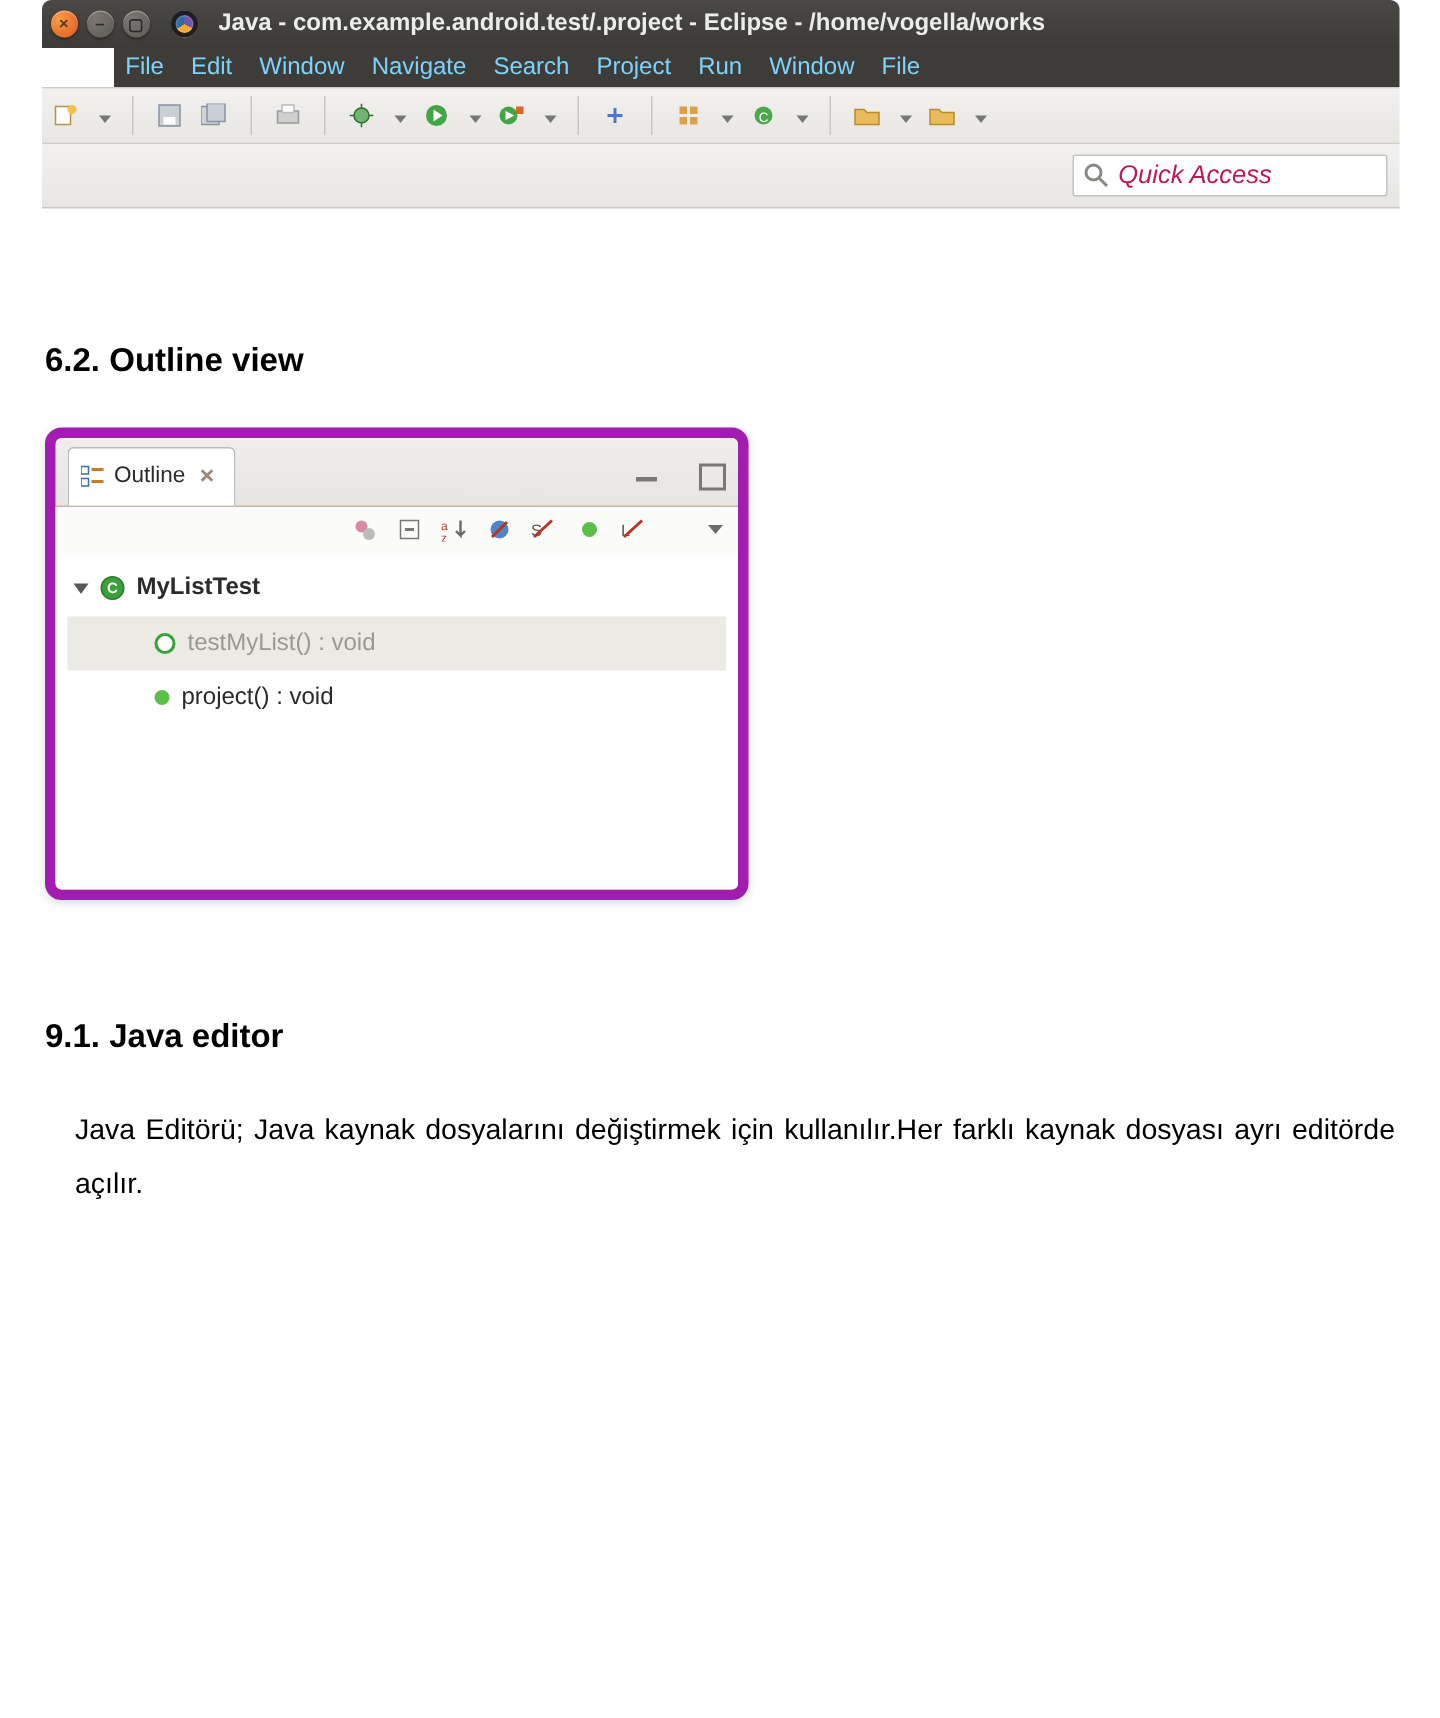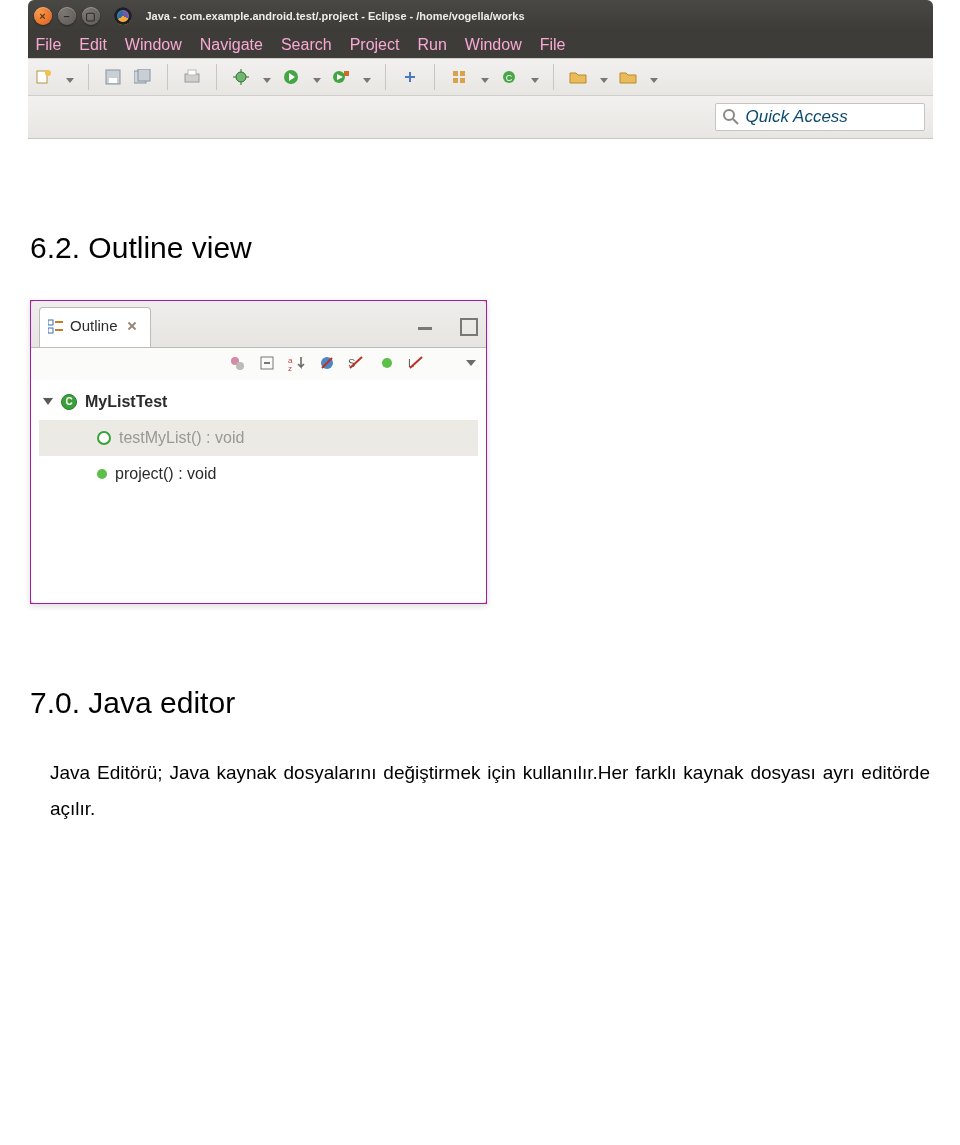--- a/index.html
+++ b/index.html
@@ -35,28 +35,28 @@
   .wc-close { background: radial-gradient(circle at 30% 30%, #fa9a4a, #dd5b1e); }
   .wc-min   { background: radial-gradient(circle at 30% 30%, #7c7772, #5d5954); color:#2b2b2b;}
   .wc-max   { background: radial-gradient(circle at 30% 30%, #7c7772, #5d5954); color:#2b2b2b;}
   .app-icon {
     width: 18px; height: 18px; border-radius: 50%;
     background:
       conic-gradient(#6f58aa 0 33%, #f7a934 33% 66%, #2d6ca2 66% 100%);
     box-shadow: inset 0 0 0 3px #1f1f1f, inset 0 0 0 4px rgba(255,255,255,.15);
   }
   .title-text {
-    color: #ececec; font-weight: bold; font-size: 11px;
+    color: #ececec; font-weight: bold; font-size: 16px;
     white-space: nowrap; overflow: hidden;
   }
   .menubar {
     background: #3e3c38;
     padding: 4px 8px;
     display: flex; gap: 18px;
-    color: #f9a8d4; font-size: 16px;
+    color: #7dd3fc; font-size: 16px; margin-left: 48px;
   }
   .menubar span { cursor: default; }
   .toolbar {
     background: linear-gradient(#f2f1ef, #e7e6e3);
     height: 36px;
     border-top: 1px solid #cfcdc9;
     border-bottom: 1px solid #cfcdc9;
     display: flex; align-items: center;
     padding: 0 6px; gap: 10px;
   }
@@ -73,42 +73,42 @@
   }
   .quick-row {
     background: linear-gradient(#f2f1ef,#e7e6e3);
     border-bottom: 1px solid #c9c7c3;
     height: 42px; display:flex; justify-content:flex-end; align-items:center;
     padding: 0 8px;
   }
   .quick-access {
     display:flex; align-items:center; gap:6px;
     border:1px solid #c6c4c0; background:#fff; padding:3px 12px 3px 6px;
-    border-radius:2px; color:#0c4a6e; font-style:italic; font-size:17px;
+    border-radius:2px; color:#be185d; font-style:italic; font-size:17px;
     width: 190px;
   }
   .mag svg{display:block}
   
   .doc {
     width: 900px;
     margin: 0 auto;
     padding: 10px 28px 40px 28px;
     font-size: 19px;
     line-height: 1.9;
   }
   .doc h2 {
-    font-size: 30px; font-weight: normal; margin: 70px 0 24px 0;
+    font-size: 22px; font-weight: bold; margin: 70px 0 24px 0;
   }
   .doc p.lead { margin: 0 0 26px 0; }
   .doc p.just { text-align: justify; margin-left: 20px; }
   
   .outline-shot {
     width: 455px;
-    border: 1px solid #a21caf;
-    border-radius: 0;
+    border: 7px solid #a21caf;
+    border-radius: 11px;
     background: #fdba74;
     box-shadow: 0 2px 6px rgba(0,0,0,.15);
     margin: 0 0 10px 0;
     font-size: 15px;
     color: #2b2b2b;
   }
   .outline-tabrow{
     display:flex; align-items:center; padding:6px 8px 0 8px; gap:10px;
     border-bottom:1px solid #bdbbb7;
     background: linear-gradient(#efeeec,#e6e5e2);
@@ -373,15 +373,15 @@
         <span class="dot-green-ring"></span>
         <span class="tree-label muted">testMyList() : void</span>
       </div>
       <div class="tree-row indent2">
         <span class="dot-green"></span>
         <span class="tree-label">project() : void</span>
       </div>
     </div>
   </div>
 
-  <h2>7.0. Java editor</h2>
+  <h2>9.1. Java editor</h2>
   <p class="lead just">Java Editörü; Java kaynak dosyalarını değiştirmek için kullanılır.Her farklı kaynak dosyası ayrı editörde açılır.</p>
 </div>
 
 </body></html>

